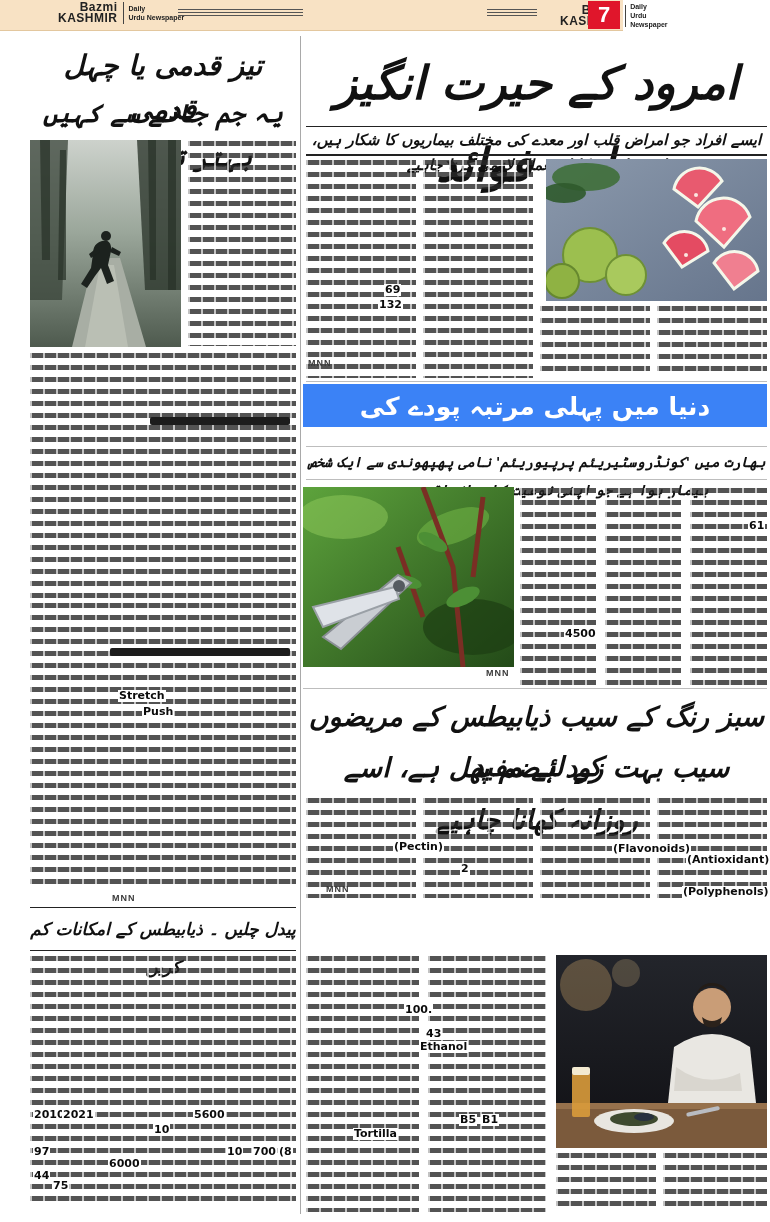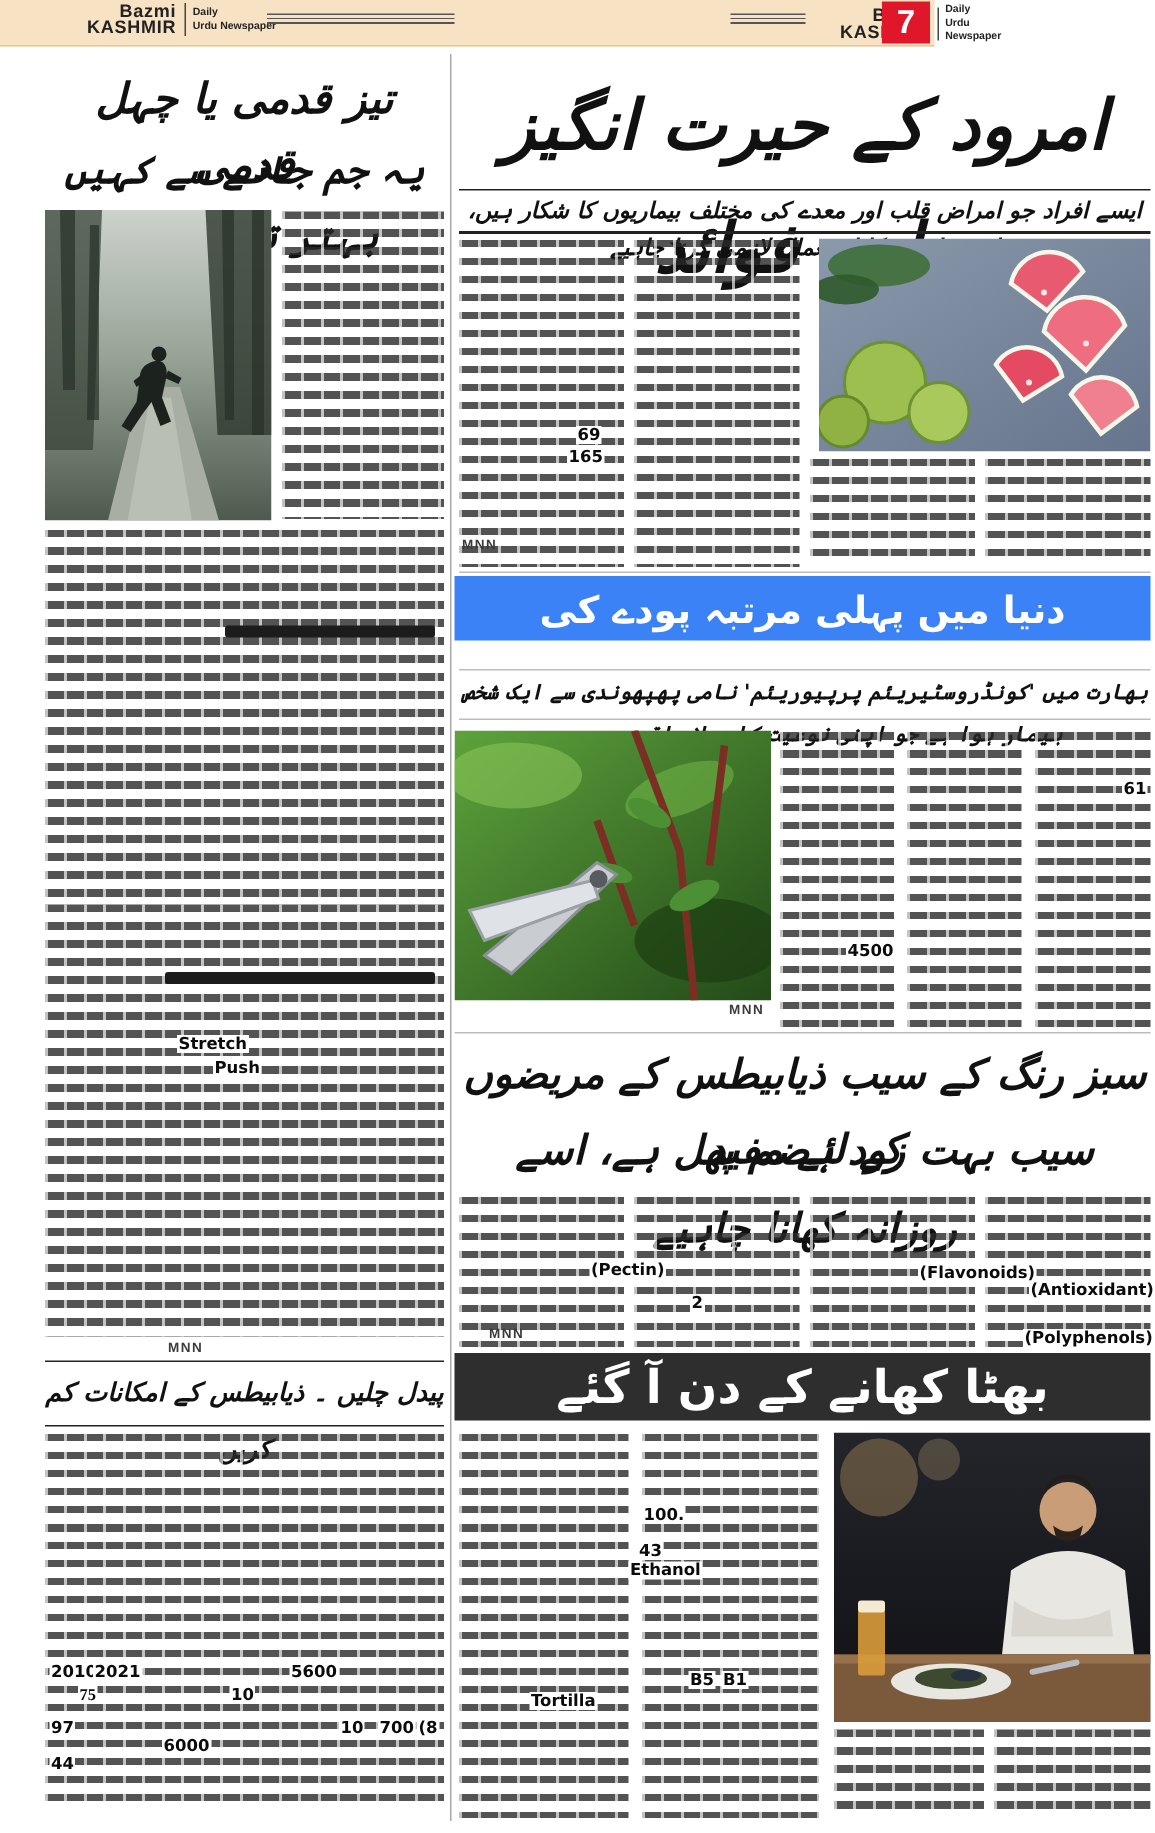--- a/index.html
+++ b/index.html
@@ -103,21 +103,21 @@
   <span class="tok" style="left:142px;top:706px;">Push</span>
   <span class="byline" style="left:112px;top:893px;">MNN</span>
 
   <div class="abs hrule" style="left:30px;top:907px;width:266px;"></div>
   <div class="abs urdu h-main" style="left:30px;top:910px;width:266px;font-size:17px;line-height:38px;">پیدل چلیں ۔ ذیابیطس کے امکانات کم کریں</div>
   <div class="abs hrule" style="left:30px;top:950px;width:266px;"></div>
   <div class="abs txt" style="left:30px;top:956px;width:266px;height:250px;"></div>
   <span class="tok" style="left:33px;top:1109px;">2010</span>
   <span class="tok" style="left:62px;top:1109px;">2021</span>
   <span class="tok" style="left:193px;top:1109px;">5600</span>
-  <span class="tok" style="left:52px;top:1124px;font-family:Liberation Serif, serif;">75</span>
+  <span class="tok" style="left:52px;top:1180px;">75</span>
   <span class="tok" style="left:153px;top:1124px;">10</span>
   <span class="tok" style="left:33px;top:1146px;">97</span>
   <span class="tok" style="left:226px;top:1146px;">10</span>
   <span class="tok" style="left:252px;top:1146px;">700</span>
   <span class="tok" style="left:278px;top:1146px;">(8</span>
   <span class="tok" style="left:108px;top:1158px;">6000</span>
   <span class="tok" style="left:33px;top:1170px;">44</span>
 
   <div class="abs urdu h-main" style="left:306px;top:42px;width:461px;font-size:46px;line-height:82px;">امرود کے حیرت انگیز طبی فوائد</div>
   <div class="abs hrule" style="left:306px;top:126px;width:461px;"></div>
@@ -148,21 +148,21 @@
         <circle cx="178" cy="70" r="2" fill="#fbe6e0"></circle>
       <circle cx="140" cy="96" r="2" fill="#fbe6e0"></circle>
     </svg>
   </div>
 
   <div class="abs txt" style="left:306px;top:160px;width:110px;height:218px;"></div>
   <div class="abs txt" style="left:423px;top:160px;width:110px;height:218px;"></div>
   <div class="abs txt" style="left:540px;top:306px;width:110px;height:72px;"></div>
   <div class="abs txt" style="left:657px;top:306px;width:110px;height:72px;"></div>
   <span class="tok" style="left:384px;top:284px;">69</span>
-  <span class="tok" style="left:378px;top:299px;">165</span>
+  <span class="tok" style="left:378px;top:299px;">132</span>
   <span class="byline" style="left:308px;top:358px;">MNN</span>
   <div class="abs hrule-light" style="left:306px;top:381px;width:461px;"></div>
 
   <div class="abs band urdu" style="left:303px;top:384px;width:464px;height:43px;background:#3b82f6;font-size:25px;font-weight:bold;line-height:45px;">دنیا میں پہلی مرتبہ پودے کی پھپھوندی سے انسان متاثر</div>
   <div class="abs hrule-light" style="left:306px;top:446px;width:461px;"></div>
   <div class="abs urdu h-main" style="left:306px;top:448px;width:461px;font-size:14px;line-height:28px;">بھارت میں 'کونڈروسٹیریئم پرپیوریئم' نامی پھپھوندی سے ایک شخص بیمار ہوا ہے جو اپنی نوعیت کا پہلا واقعہ بھی ہے</div>
   <div class="abs hrule-light" style="left:306px;top:479px;width:461px;"></div>
 
   <div class="abs" style="left:303px;top:487px;">
     <svg width="211" height="180" viewBox="0 0 211 180">
@@ -208,21 +208,20 @@
   <div class="abs txt" style="left:423px;top:798px;width:110px;height:100px;"></div>
   <div class="abs txt" style="left:540px;top:798px;width:110px;height:100px;"></div>
   <div class="abs txt" style="left:657px;top:798px;width:110px;height:100px;"></div>
   <span class="tok" style="left:393px;top:841px;">(Pectin)</span>
   <span class="tok" style="left:460px;top:863px;">2</span>
   <span class="tok" style="left:612px;top:843px;">(Flavonoids)</span>
   <span class="tok" style="left:686px;top:854px;">(Antioxidant)</span>
   <span class="tok" style="left:682px;top:886px;">(Polyphenols)</span>
   <span class="byline" style="left:326px;top:884px;">MNN</span>
 
-  <div class="abs band urdu" style="left:303px;top:902px;width:464px;height:45px;background:#2e2e2e;font-size:31px;font-weight:bold;line-height:46px;">بھٹا کھانے کے دن آ گئے</div>
 
   <div class="abs" style="left:556px;top:955px;">
     <svg width="211" height="193" viewBox="0 0 211 193">
       <defs>
         <linearGradient id="dk" x1="0" y1="0" x2="0" y2="1">
           <stop offset="0" stop-color="#23252b"></stop>
             <stop offset="1" stop-color="#101014"></stop>
         </linearGradient>
       </defs>
       <rect width="211" height="193" fill="url(#dk)"></rect>
@@ -245,20 +244,20 @@
         <rect x="16" y="112" width="18" height="8" rx="2" fill="#f3ead1"></rect>
       </g>
       <rect x="130" y="158" width="34" height="4" rx="2" fill="#b9bcc2" transform="rotate(-12 130 158)"></rect>
     </svg>
   </div>
 
   <div class="abs txt" style="left:306px;top:956px;width:113px;height:256px;"></div>
   <div class="abs txt" style="left:428px;top:956px;width:118px;height:256px;"></div>
   <div class="abs txt" style="left:556px;top:1153px;width:100px;height:59px;"></div>
   <div class="abs txt" style="left:663px;top:1153px;width:104px;height:59px;"></div>
-  <span class="tok" style="left:428px;top:1004px;text-align:center;">100.</span>
+  <span class="tok" style="left:404px;top:1004px;text-align:center;">100.</span>
   <span class="tok" style="left:425px;top:1028px;">43</span>
   <span class="tok" style="left:419px;top:1041px;">Ethanol</span>
   <span class="tok" style="left:353px;top:1128px;">Tortilla</span>
   <span class="tok" style="left:459px;top:1114px;">B5</span>
   <span class="tok" style="left:481px;top:1114px;">B1</span>
 
 </div>
 
 </body></html>

